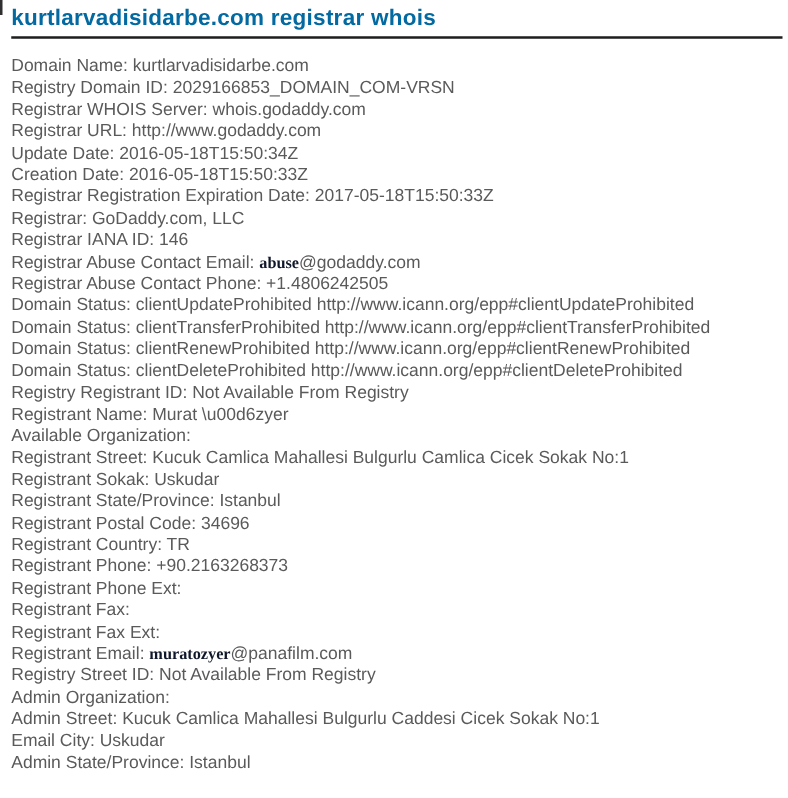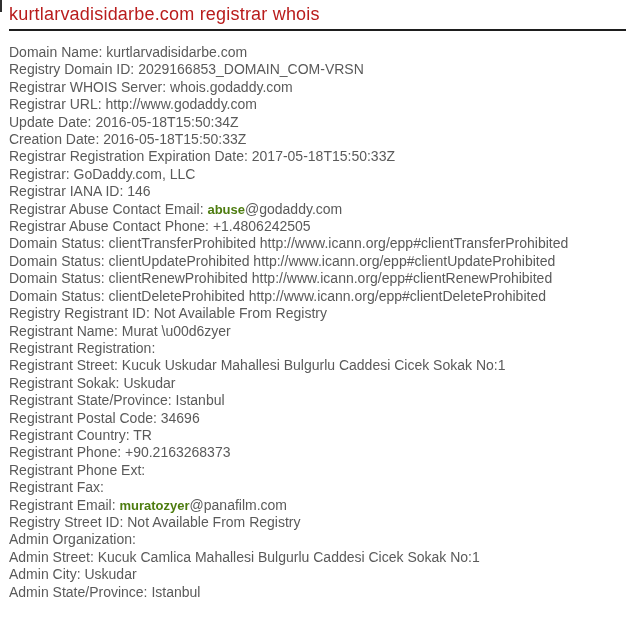--- a/index.html
+++ b/index.html
@@ -19,44 +19,44 @@
     top: 0;
     width: 2px;
     height: 12px;
     background: #2f2f2f;
   }
   header {
     padding: 2px 0 0 9px;
   }
   .page-title {
     font-size: 18px;
-    font-weight: 400;
-    color: #b91c1c;
+    font-weight: 700;
+    color: #0369a1;
     line-height: 25px;
     letter-spacing: 0.2px;
   }
   .title-divider {
     width: 617px;
     height: 2px;
     background: #1e1e1e;
     margin-top: 2px;
   }
   main {
     padding: 13px 0 0 9px;
   }
   .whois-line {
     font-size: 14px;
     color: #5a5a5a;
     line-height: 17.4px;
     white-space: pre;
   }
   .email-highlight {
-    font-family: Liberation Sans, sans-serif;
+    font-family: Liberation Serif, serif;
     font-weight: 700;
-    color: #4d7c0f;
+    color: #0f172a;
     font-size: 13px;
   }
 </style>
 </head>
 <body>
 
 <div class="corner-mark"></div>
 
 <header>
   <h1 class="page-title">kurtlarvadisidarbe.com registrar whois</h1>
@@ -80,57 +80,58 @@
   <div class="whois-line"><span class="line-pre">Registrar Registration Expiration Date: 2017-05-18T15:50:33Z</span><span class="email-highlight"></span><span class="line-post"></span></div>
 
   <div class="whois-line"><span class="line-pre">Registrar: GoDaddy.com, LLC</span><span class="email-highlight"></span><span class="line-post"></span></div>
 
   <div class="whois-line"><span class="line-pre">Registrar IANA ID: 146</span><span class="email-highlight"></span><span class="line-post"></span></div>
 
   <div class="whois-line"><span class="line-pre">Registrar Abuse Contact Email: </span><span class="email-highlight">abuse</span><span class="line-post">@godaddy.com</span></div>
 
   <div class="whois-line"><span class="line-pre">Registrar Abuse Contact Phone: +1.4806242505</span><span class="email-highlight"></span><span class="line-post"></span></div>
 
+  <div class="whois-line"><span class="line-pre">Domain Status: clientUpdateProhibited http://www.icann.org/epp#clientUpdateProhibited</span><span class="email-highlight"></span><span class="line-post"></span></div>
+
   <div class="whois-line"><span class="line-pre">Domain Status: clientTransferProhibited http://www.icann.org/epp#clientTransferProhibited</span><span class="email-highlight"></span><span class="line-post"></span></div>
-
-  <div class="whois-line"><span class="line-pre">Domain Status: clientUpdateProhibited http://www.icann.org/epp#clientUpdateProhibited</span><span class="email-highlight"></span><span class="line-post"></span></div>
 
   <div class="whois-line"><span class="line-pre">Domain Status: clientRenewProhibited http://www.icann.org/epp#clientRenewProhibited</span><span class="email-highlight"></span><span class="line-post"></span></div>
 
   <div class="whois-line"><span class="line-pre">Domain Status: clientDeleteProhibited http://www.icann.org/epp#clientDeleteProhibited</span><span class="email-highlight"></span><span class="line-post"></span></div>
 
   <div class="whois-line"><span class="line-pre">Registry Registrant ID: Not Available From Registry</span><span class="email-highlight"></span><span class="line-post"></span></div>
 
   <div class="whois-line"><span class="line-pre">Registrant Name: Murat \u00d6zyer</span><span class="email-highlight"></span><span class="line-post"></span></div>
 
-  <div class="whois-line"><span class="line-pre">Registrant Registration:</span><span class="email-highlight"></span><span class="line-post"></span></div>
+  <div class="whois-line"><span class="line-pre">Available Organization:</span><span class="email-highlight"></span><span class="line-post"></span></div>
 
-  <div class="whois-line"><span class="line-pre">Registrant Street: Kucuk Uskudar Mahallesi Bulgurlu Caddesi Cicek Sokak No:1</span><span class="email-highlight"></span><span class="line-post"></span></div>
+  <div class="whois-line"><span class="line-pre">Registrant Street: Kucuk Camlica Mahallesi Bulgurlu Camlica Cicek Sokak No:1</span><span class="email-highlight"></span><span class="line-post"></span></div>
 
   <div class="whois-line"><span class="line-pre">Registrant Sokak: Uskudar</span><span class="email-highlight"></span><span class="line-post"></span></div>
 
   <div class="whois-line"><span class="line-pre">Registrant State/Province: Istanbul</span><span class="email-highlight"></span><span class="line-post"></span></div>
 
   <div class="whois-line"><span class="line-pre">Registrant Postal Code: 34696</span><span class="email-highlight"></span><span class="line-post"></span></div>
 
   <div class="whois-line"><span class="line-pre">Registrant Country: TR</span><span class="email-highlight"></span><span class="line-post"></span></div>
 
   <div class="whois-line"><span class="line-pre">Registrant Phone: +90.2163268373</span><span class="email-highlight"></span><span class="line-post"></span></div>
 
   <div class="whois-line"><span class="line-pre">Registrant Phone Ext:</span><span class="email-highlight"></span><span class="line-post"></span></div>
 
   <div class="whois-line"><span class="line-pre">Registrant Fax:</span><span class="email-highlight"></span><span class="line-post"></span></div>
 
+  <div class="whois-line"><span class="line-pre">Registrant Fax Ext:</span><span class="email-highlight"></span><span class="line-post"></span></div>
 
   <div class="whois-line"><span class="line-pre">Registrant Email: </span><span class="email-highlight">muratozyer</span><span class="line-post">@panafilm.com</span></div>
 
   <div class="whois-line"><span class="line-pre">Registry Street ID: Not Available From Registry</span><span class="email-highlight"></span><span class="line-post"></span></div>
 
 
   <div class="whois-line"><span class="line-pre">Admin Organization:</span><span class="email-highlight"></span><span class="line-post"></span></div>
 
   <div class="whois-line"><span class="line-pre">Admin Street: Kucuk Camlica Mahallesi Bulgurlu Caddesi Cicek Sokak No:1</span><span class="email-highlight"></span><span class="line-post"></span></div>
 
-  <div class="whois-line"><span class="line-pre">Admin City: Uskudar</span><span class="email-highlight"></span><span class="line-post"></span></div>
+  <div class="whois-line"><span class="line-pre">Email City: Uskudar</span><span class="email-highlight"></span><span class="line-post"></span></div>
 
   <div class="whois-line"><span class="line-pre">Admin State/Province: Istanbul</span><span class="email-highlight"></span><span class="line-post"></span></div>
 </div>
 </main>
 
 </body></html>

